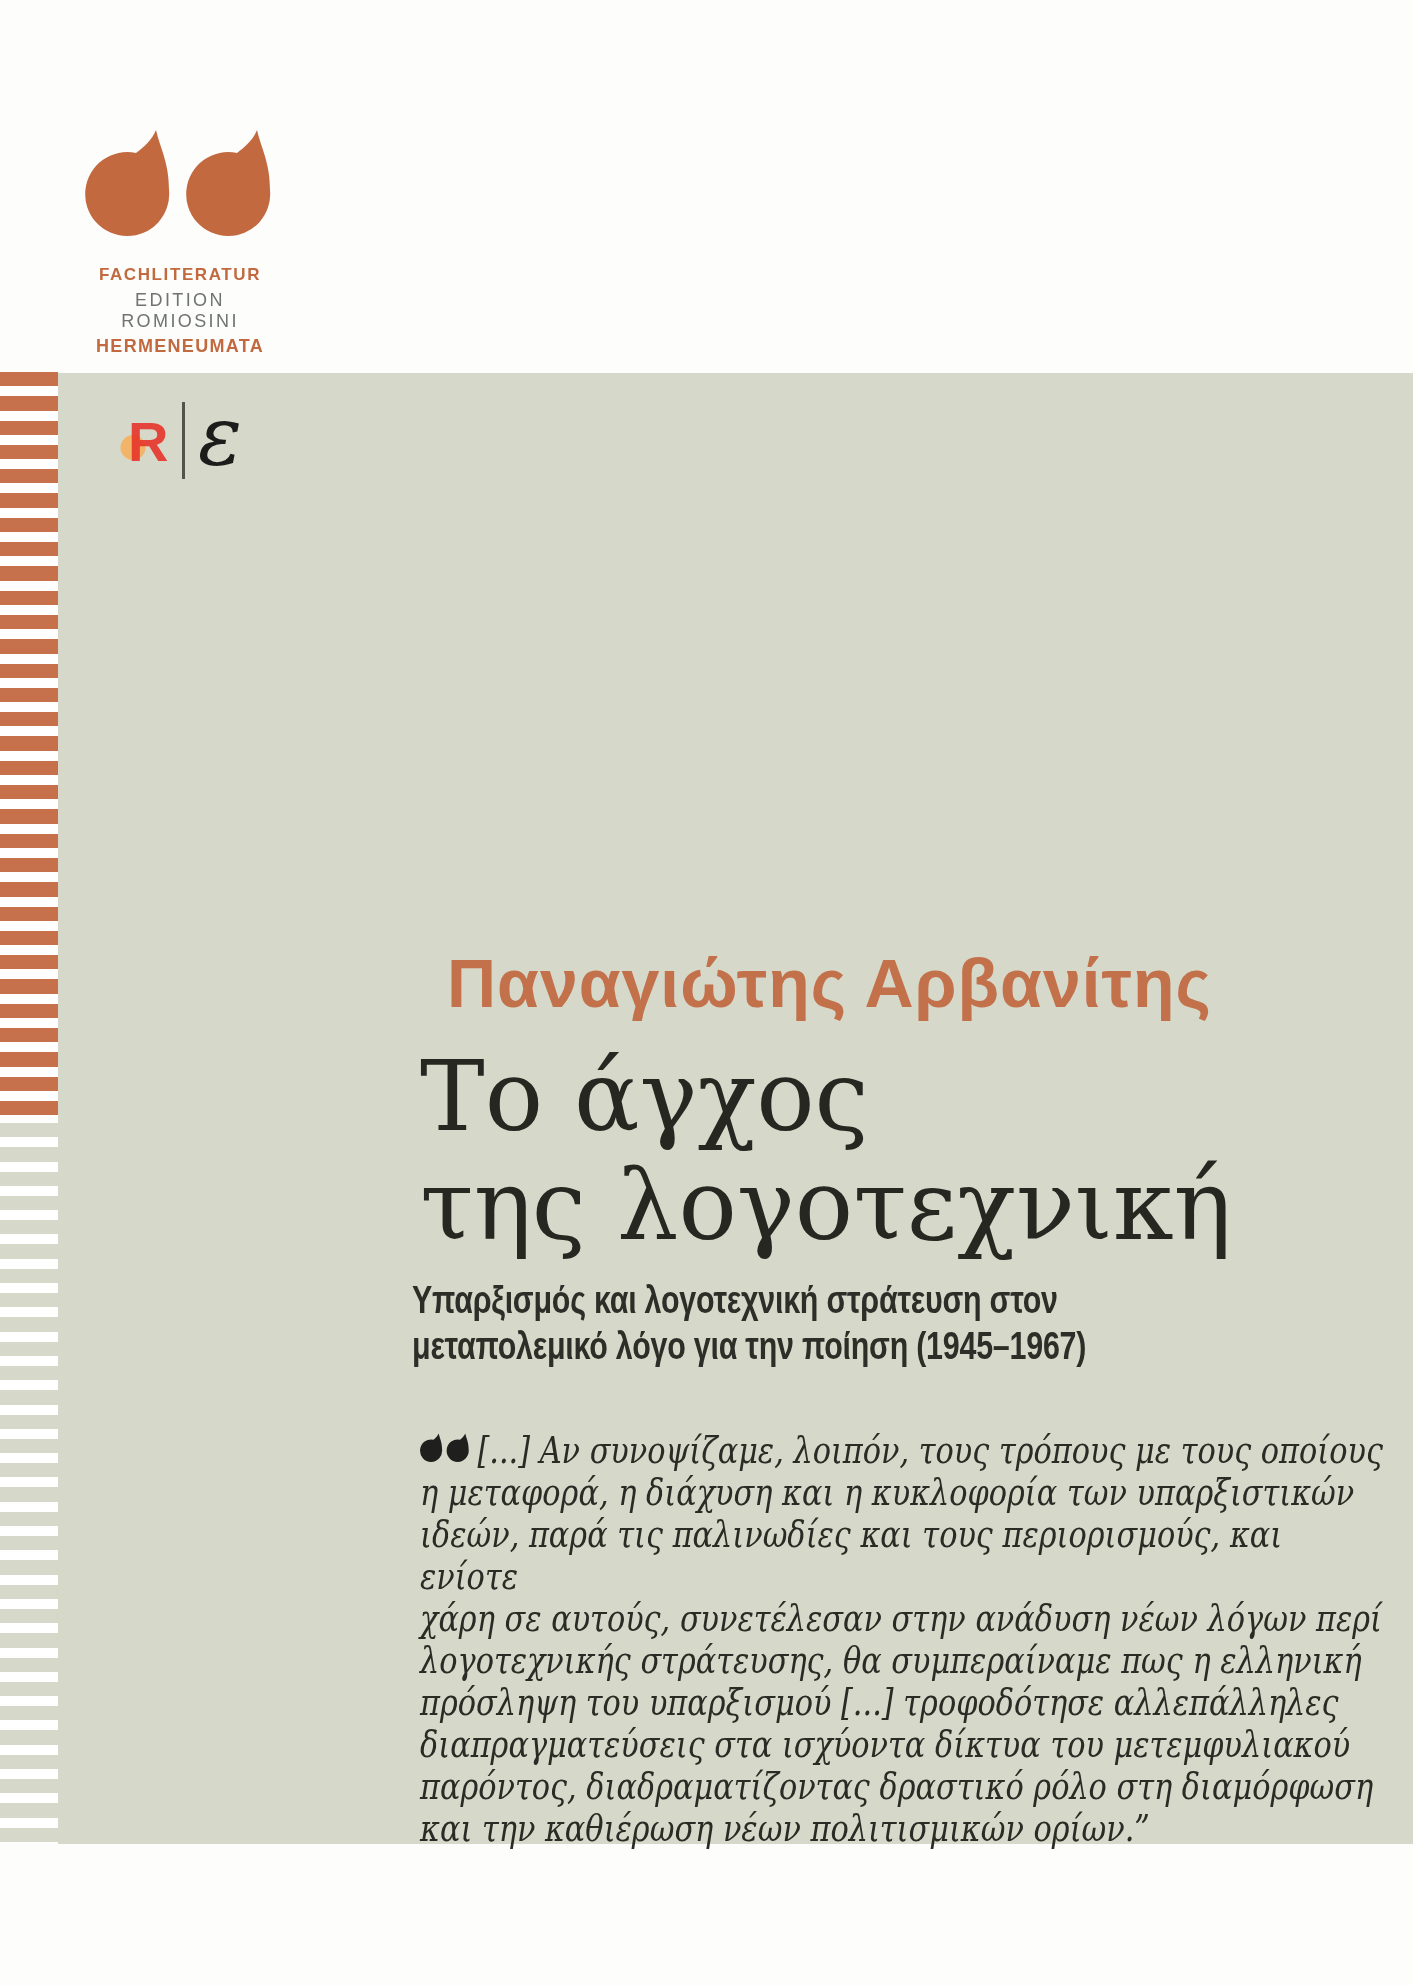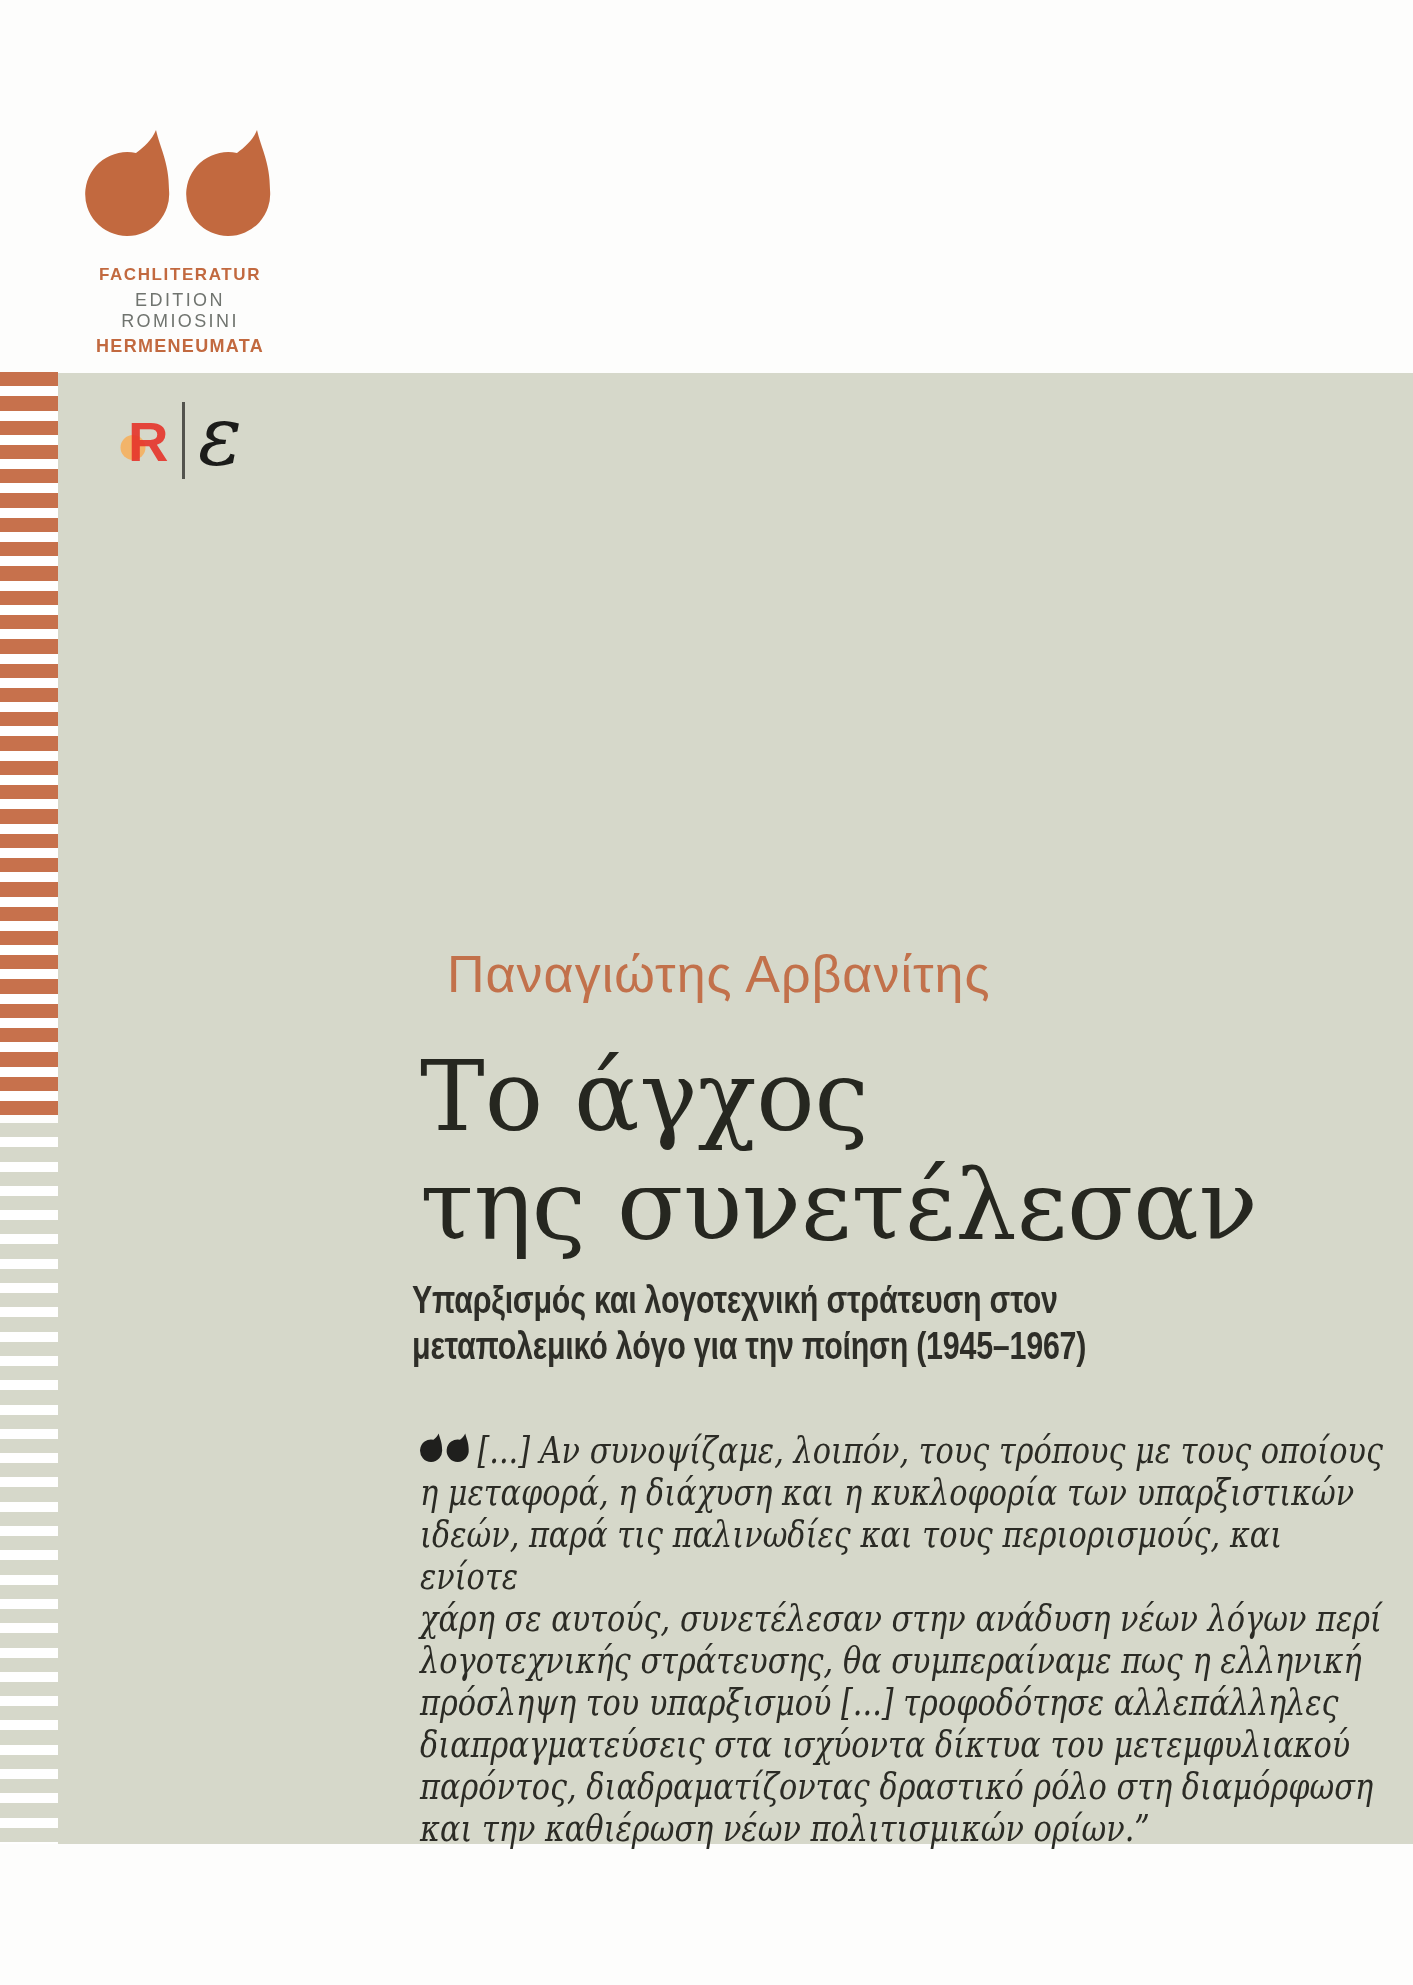--- a/index.html
+++ b/index.html
@@ -57,21 +57,21 @@
     background:#53534d;
   }
   .epsilon-glyph{
     position:absolute;left:198px;top:395px;
     font-family:"DejaVu Serif", serif;font-style:italic;
     font-size:82px;line-height:1;color:#1c1c1a;
   }
   
   .author{
     position:absolute;left:447px;top:946px;
-    font-size:52px;line-height:1.1;font-weight:400;letter-spacing:1px;
+    font-size:68px;line-height:1.1;font-weight:700;letter-spacing:1px;
     color:#c2714b;
   }
   .book-title{
     position:absolute;left:420px;top:1042px;
     font-family:"DejaVu Serif", serif;
     font-size:97px;line-height:109px;font-weight:400;
     color:#262720;
   }
   .subtitle{
     position:absolute;left:412px;top:1277px;width:1250px;
@@ -116,21 +116,21 @@
     <circle cx="13" cy="30.5" r="12.5" fill="#f2b469"></circle>
     <text x="8" y="44" font-family="Liberation Sans, sans-serif" font-weight="bold" font-size="56" fill="#e6342a" fill-opacity="0.9">R</text>
   </svg>
   <div class="logo-divider"></div>
   <div class="epsilon-glyph">ε</div>
 
   <div class="author">Παναγιώτης Αρβανίτης</div>
 
   <div class="book-title">
     <div>Το άγχος</div>
-    <div>της συνετέλεσαν</div>
+    <div>της λογοτεχνική</div>
   </div>
 
   <div class="subtitle">
     <div>Υπαρξισμός και λογοτεχνική στράτευση στον</div>
     <div>μεταπολεμικό λόγο για την ποίηση (1945–1967)</div>
   </div>
 
   <div class="quote-block">
     <svg class="quote-icon" width="50" height="30" viewBox="0 0 190 112" preserveAspectRatio="none">
       <path fill="#1f1f1d" d="M71,2 C75,20 84,34 84,62 A42,42 0 1,1 51,25 C59,19 67,12 71,2 Z"></path>

